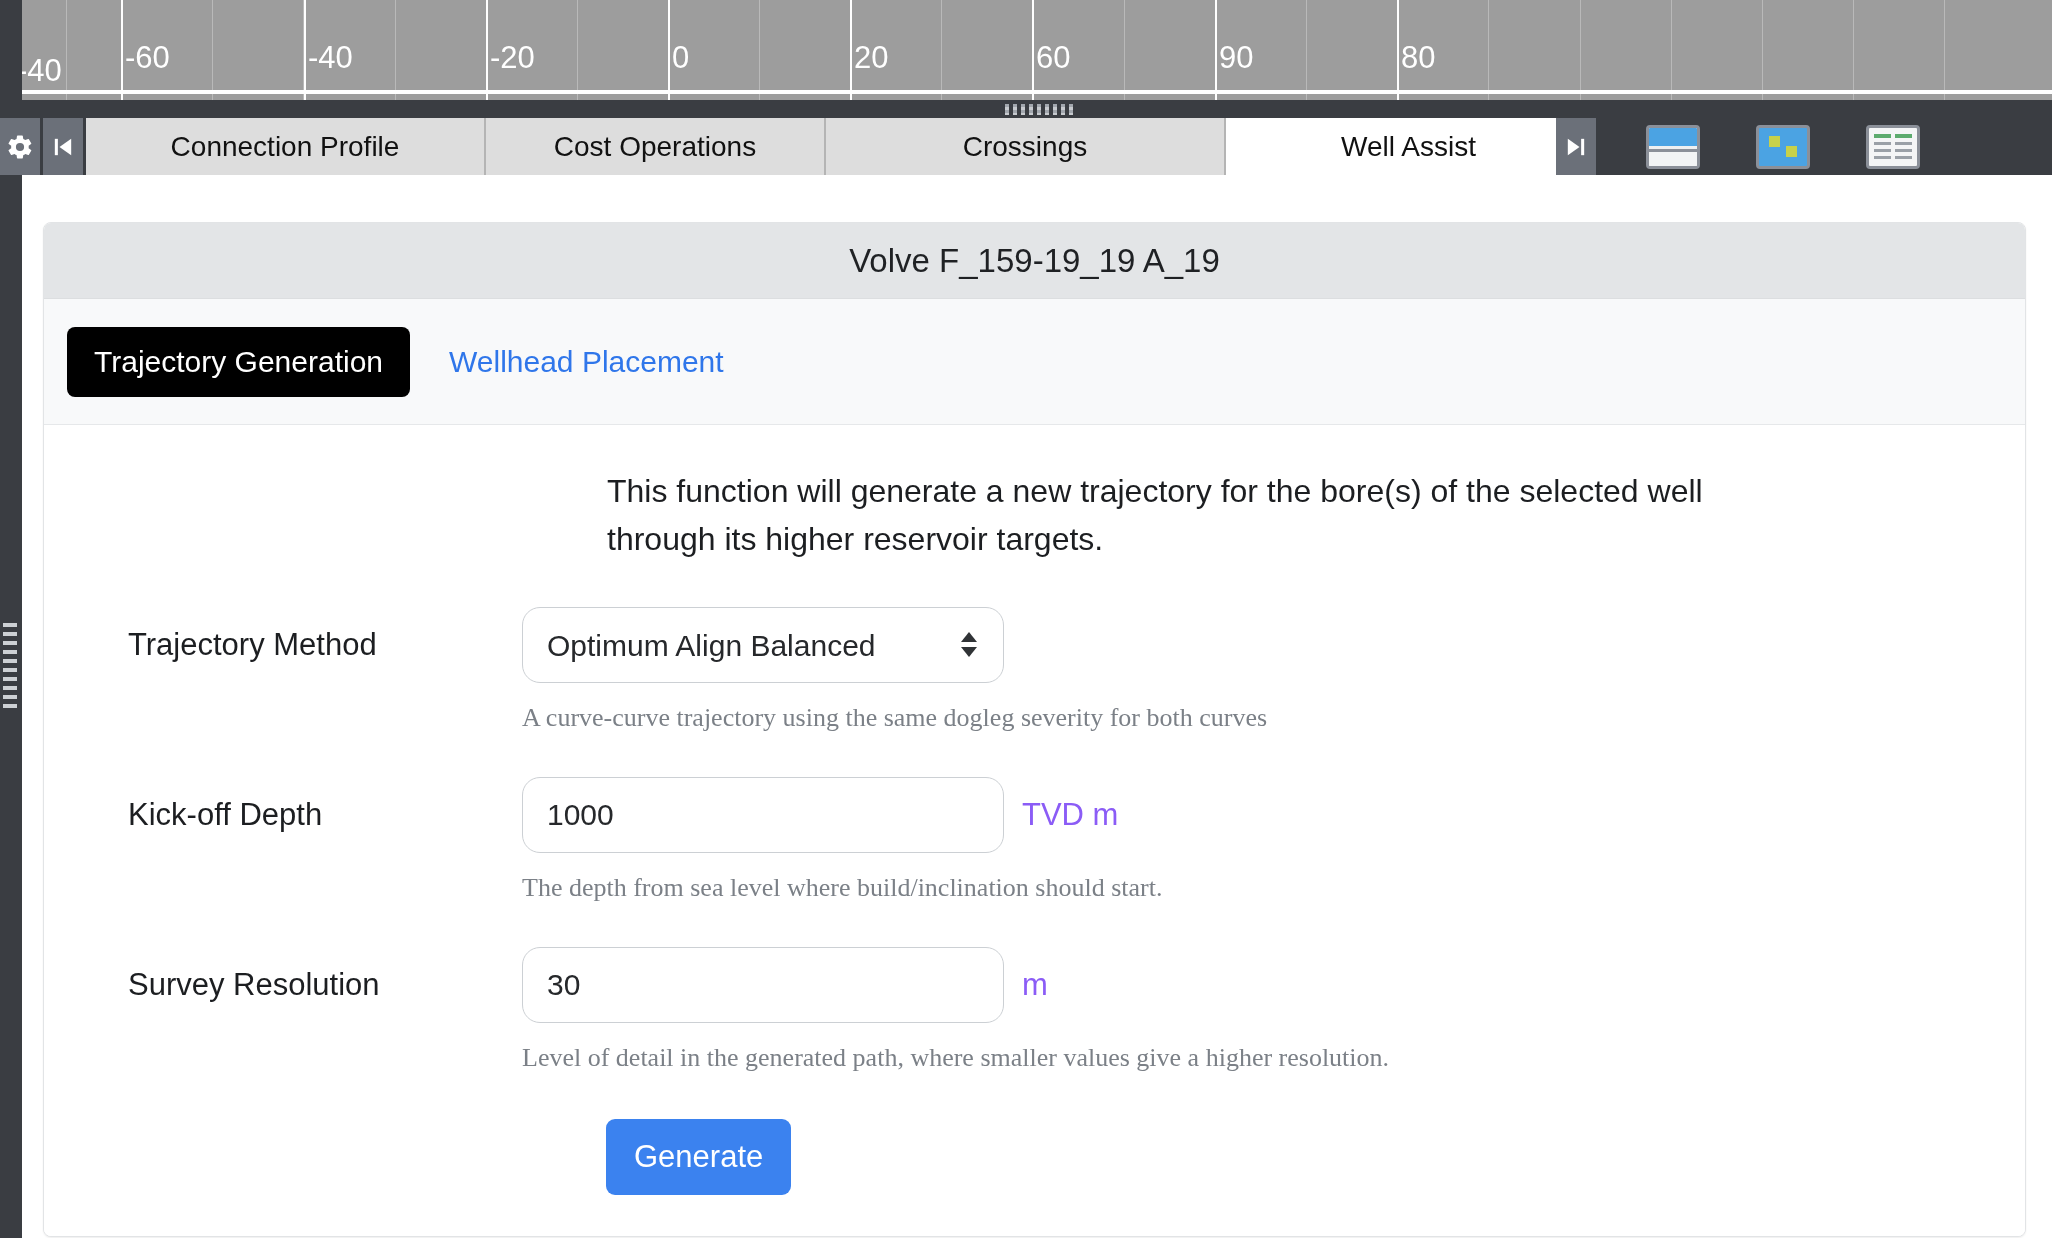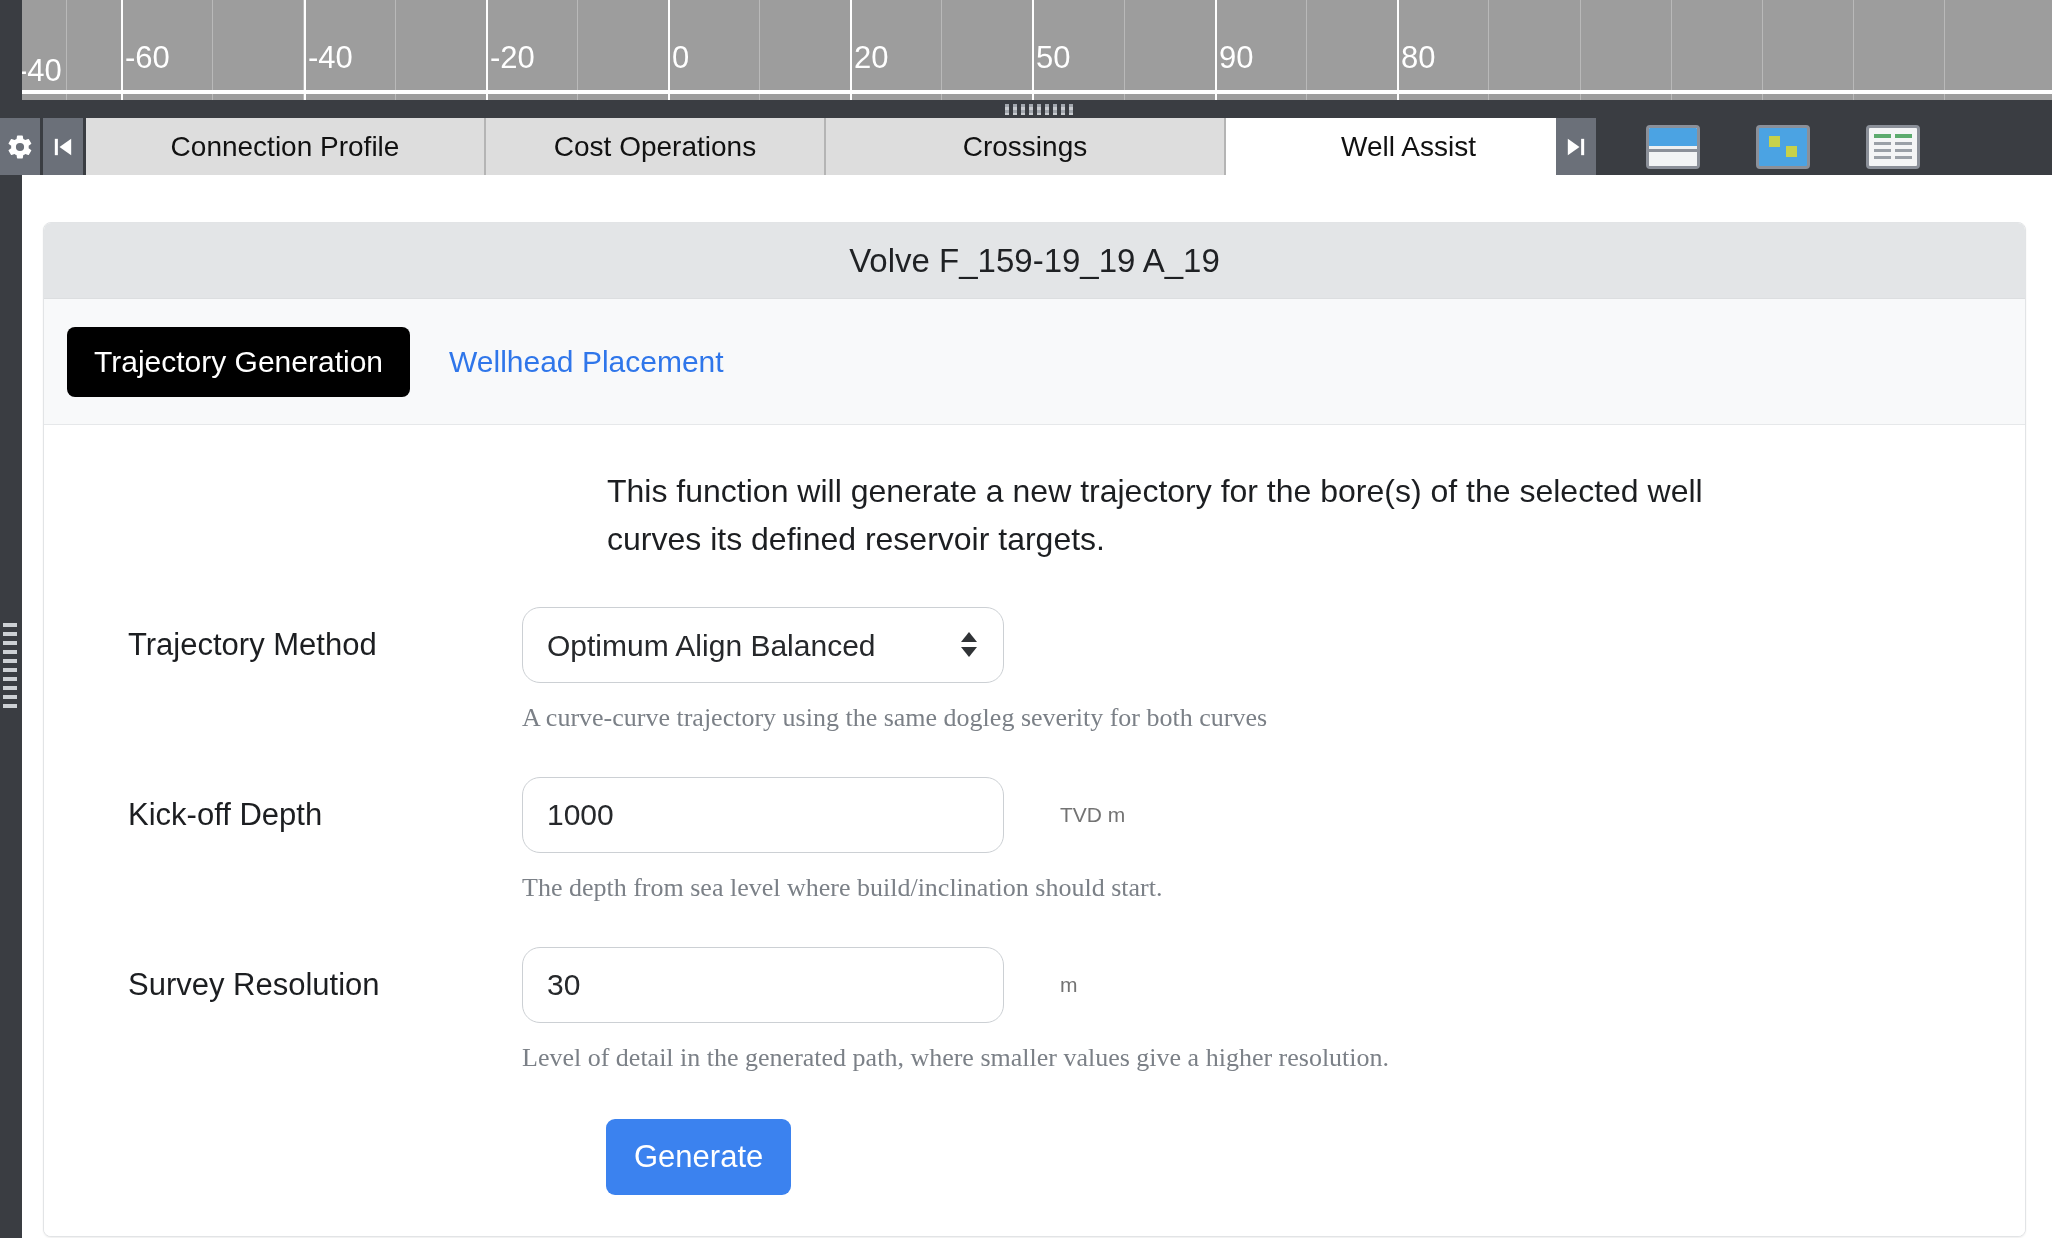--- a/index.html
+++ b/index.html
@@ -318,24 +318,24 @@
     gap: 4px;
   }
   .hint {
     margin-top: 20px;
     font-size: 26px;
     color: #7b8087;
     white-space: nowrap;
     font-family: Liberation Serif, serif;
   }
   .unit {
-    font-size: 21px;
-    color: #737373;
+    font-size: 31px;
+    color: #8b5cf6;
     line-height: 76px;
-    margin-left: 56px;
+    margin-left: 18px;
     flex: 0 0 auto;
   }
   input.control { outline: none; }
 
   .generate-row {
     display: flex;
     margin-top: 46px;
     padding-left: 562px;
     padding-bottom: 60px;
   }
@@ -381,21 +381,21 @@
       <div class="ruler-minor" style="left:1762px"></div>
       <div class="ruler-minor" style="left:1853px"></div>
       <div class="ruler-minor" style="left:1944px"></div>
 
       <div class="ruler-label" style="left:17px;  top:55px">-40</div>
       <div class="ruler-label" style="left:125px; top:42px">-60</div>
       <div class="ruler-label" style="left:308px; top:42px">-40</div>
       <div class="ruler-label" style="left:490px; top:42px">-20</div>
       <div class="ruler-label" style="left:672px; top:42px">0</div>
       <div class="ruler-label" style="left:854px; top:42px">20</div>
-      <div class="ruler-label" style="left:1036px;top:42px">50</div>
+      <div class="ruler-label" style="left:1036px;top:42px">60</div>
       <div class="ruler-label" style="left:1219px;top:42px">90</div>
       <div class="ruler-label" style="left:1401px;top:42px">80</div>
 
       <div class="ruler-baseline"></div>
     </div>
     <div class="ruler-left-cap"></div>
   </div>
 
   <div class="dark-band"></div>
   <div class="grip-h"></div>
@@ -480,21 +480,21 @@
       <div class="ptab active">
         <span>Trajectory Generation</span>
       </div>
       <div class="ptab inactive">
         <span>Wellhead Placement</span>
       </div>
     </div>
 
     <div class="panel-body">
 
-      <div class="intro">This function will generate a new trajectory for the bore(s) of the selected well curves its defined reservoir targets.</div>
+      <div class="intro">This function will generate a new trajectory for the bore(s) of the selected well through its higher reservoir targets.</div>
 
       <div class="form-row">
         <div class="form-label">Trajectory Method</div>
         <div class="field-col">
           <div class="select-wrap">
             <select class="control">
               <option>Optimum Align Balanced</option>
             </select>
             <span class="select-arrows">
               <svg width="18" height="11" viewBox="0 0 18 11" fill="#303336">

